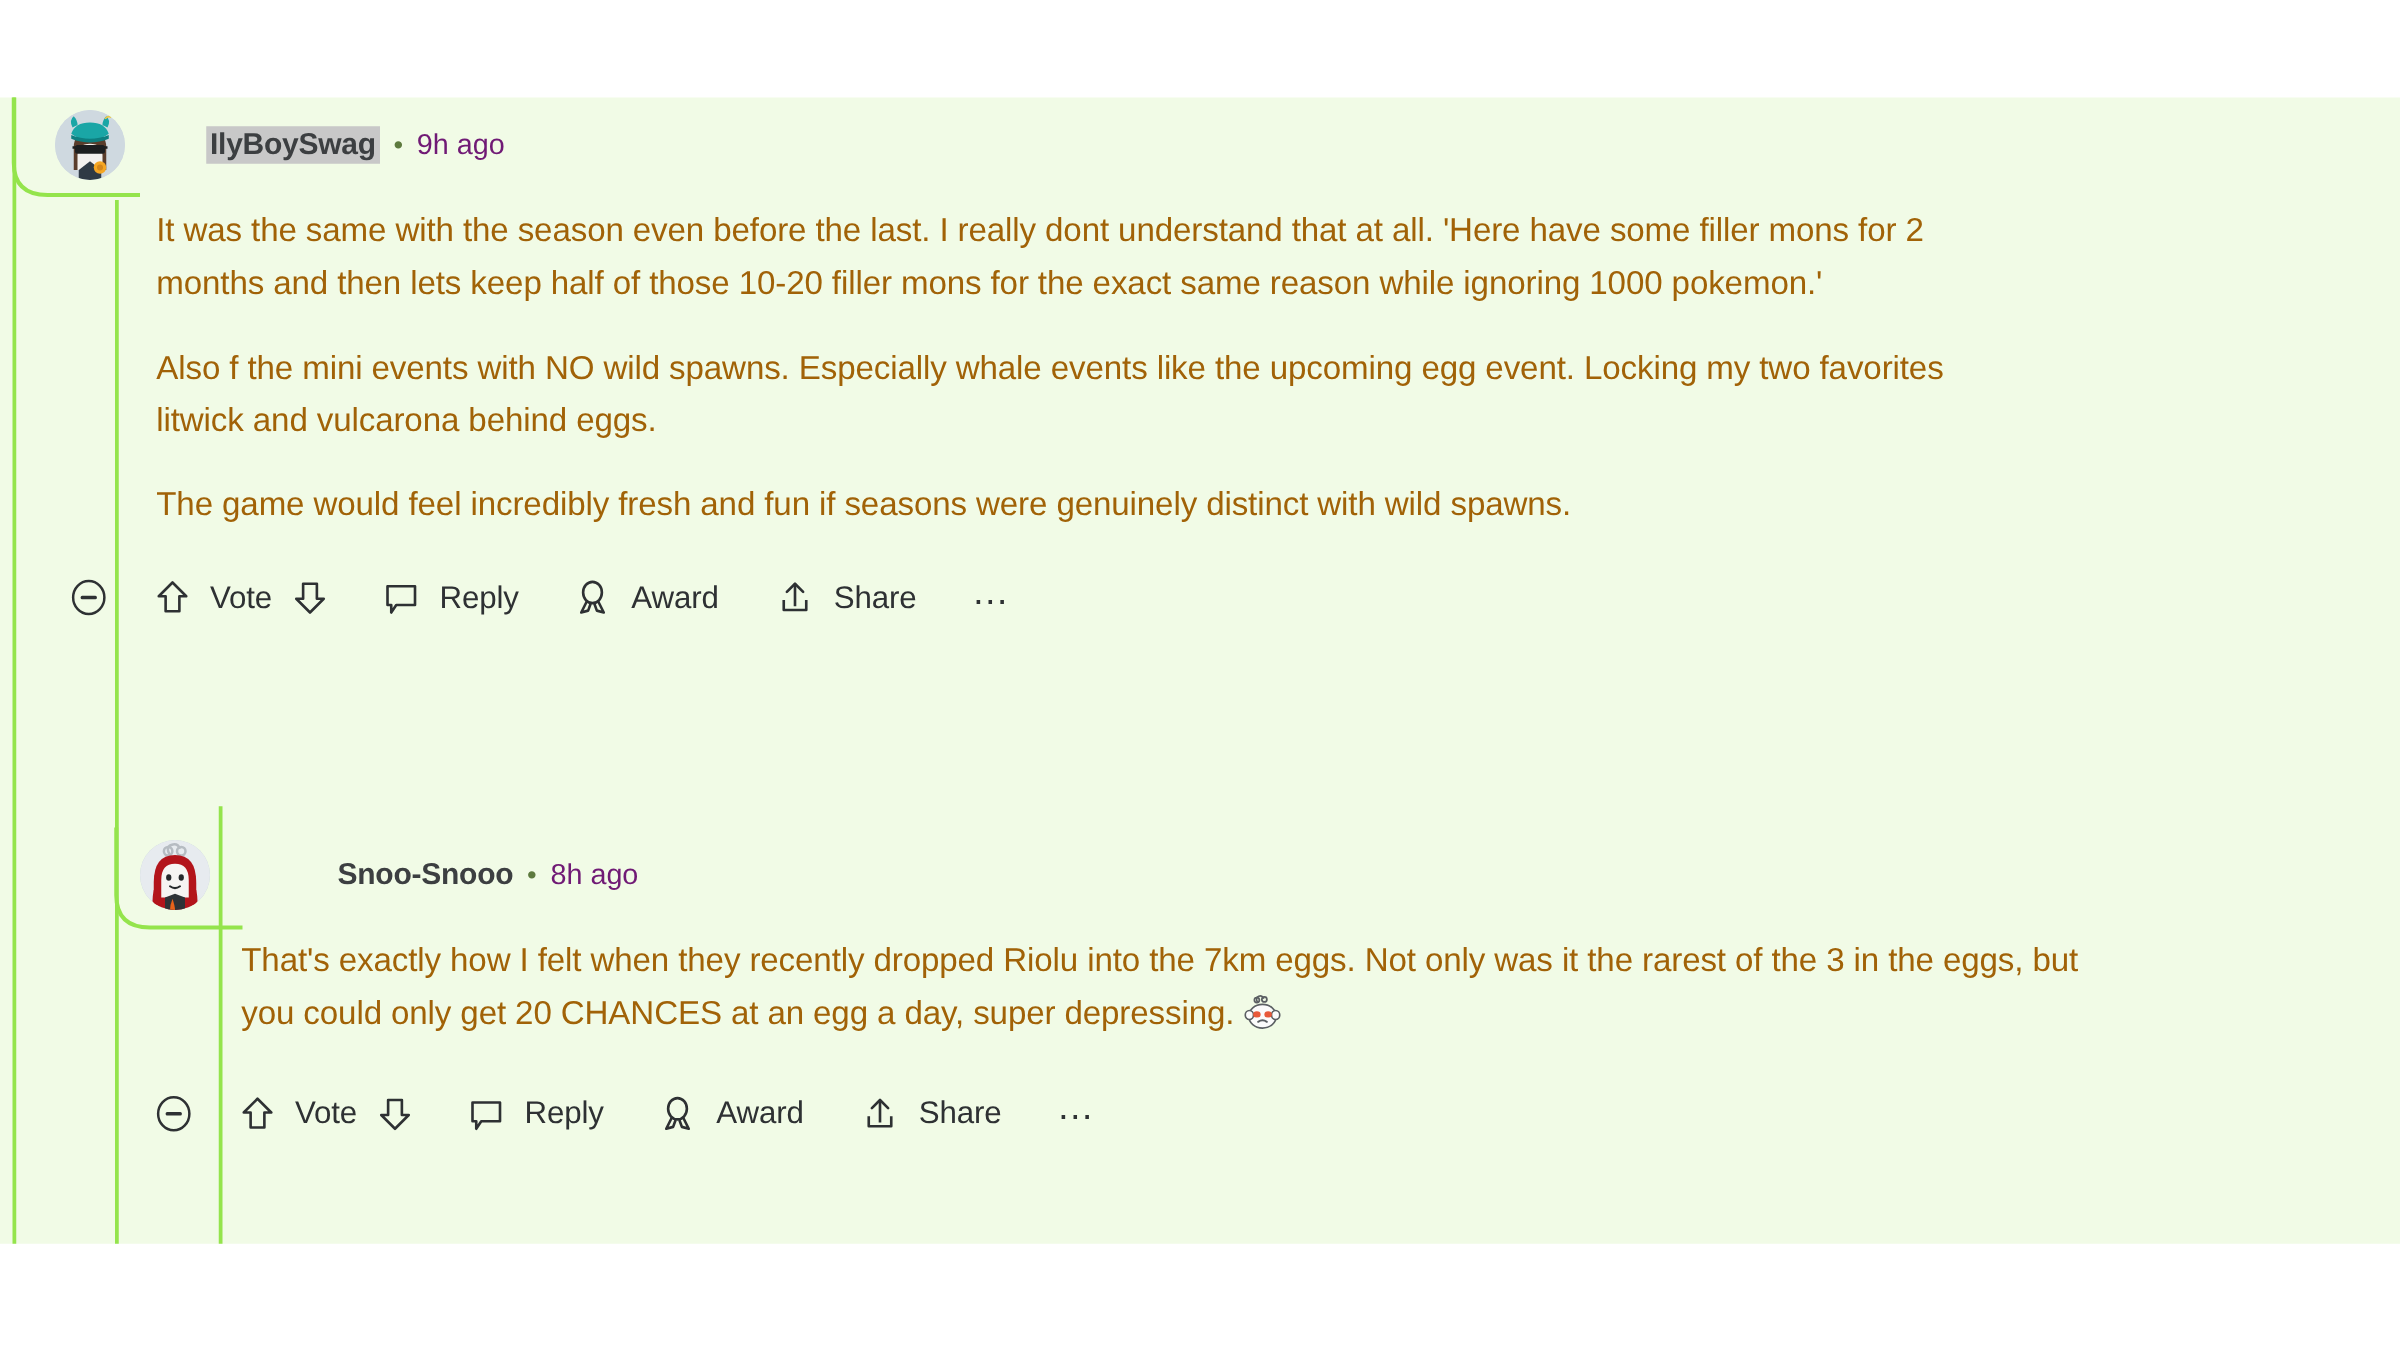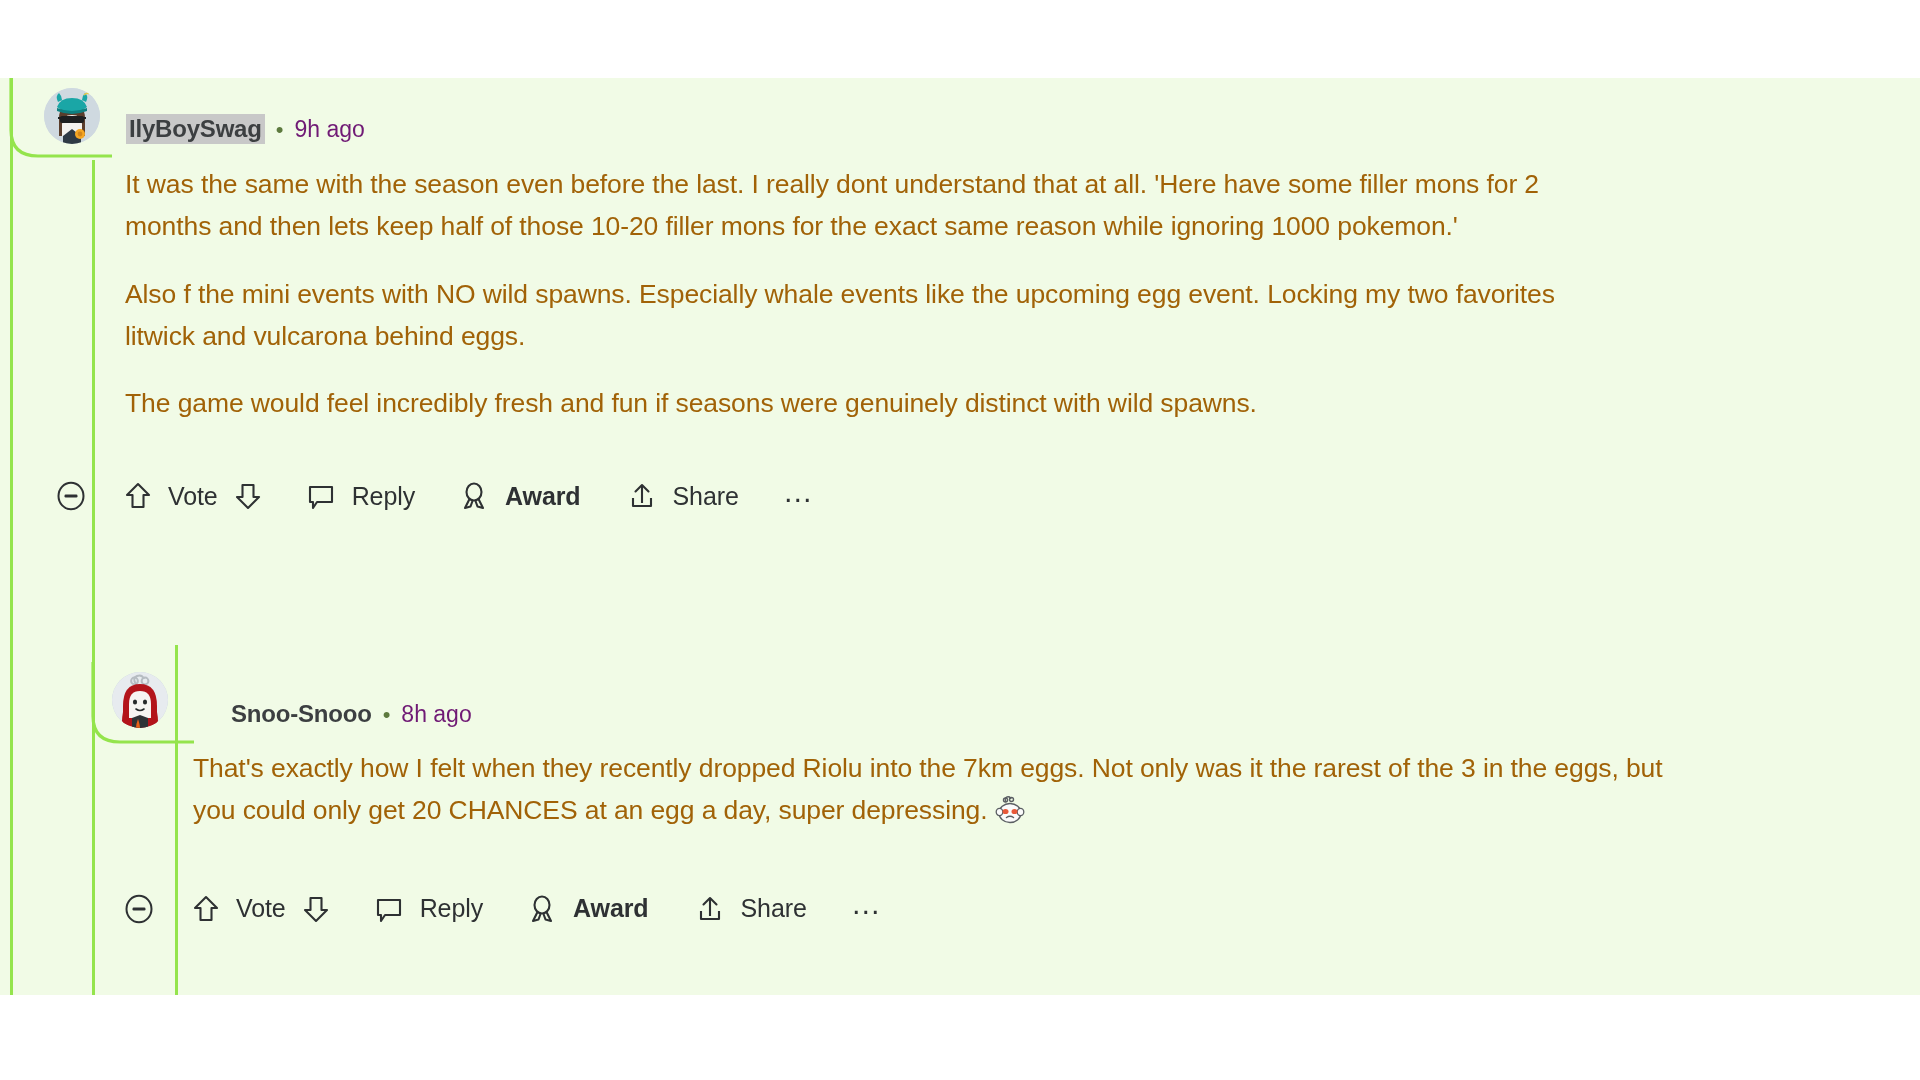--- a/index.html
+++ b/index.html
@@ -49,22 +49,23 @@
 
   
   .comment {
     position: absolute;
   }
   .comment.top-comment  { left: 44px;  top: 88px;  width: 1860px; }
   .comment.nested-reply { left: 112px; top: 672px; width: 1790px; }
 
   .comment-header {
     display: flex;
-    align-items: flex-end;
+    align-items: center;
     height: 56px;
+    gap: 39px;
   }
 
   .avatar {
     position: relative;
     width: 56px;
     height: 56px;
     border-radius: 50%;
     flex: 0 0 56px;
     overflow: hidden;
     background: #cfd9e0;
@@ -110,35 +111,35 @@
   .snoo-emoji {
     display: inline-block;
     vertical-align: -6px;
     margin-left: 8px;
   }
 
   
   .action-bar {
     display: flex;
     align-items: center;
-    margin-top: 50px;
+    margin-top: 32px;
     color: #2e3133;
   }
   .comment.top-comment  .action-bar { margin-left: 12px; }
   .comment.nested-reply .action-bar { margin-left: 12px; }
 
   .action-item {
     display: flex;
     align-items: center;
     height: 42px;
   }
   .collapse-btn { margin-right: 38px; }
   .vote-group   { margin-right: 44px; }
   .reply-btn    { margin-right: 44px; }
-  .award-btn    { margin-right: 46px; font-weight: bold; }
+  .award-btn    { margin-right: 46px; }
   .share-btn    { margin-right: 44px; }
 
   .action-label {
     font-size: 25px;
     color: #2e3133;
     letter-spacing: -0.1px;
   }
   .vote-group .action-label { margin: 0 16px; }
   .reply-btn  .action-label,
   .award-btn  .action-label,

